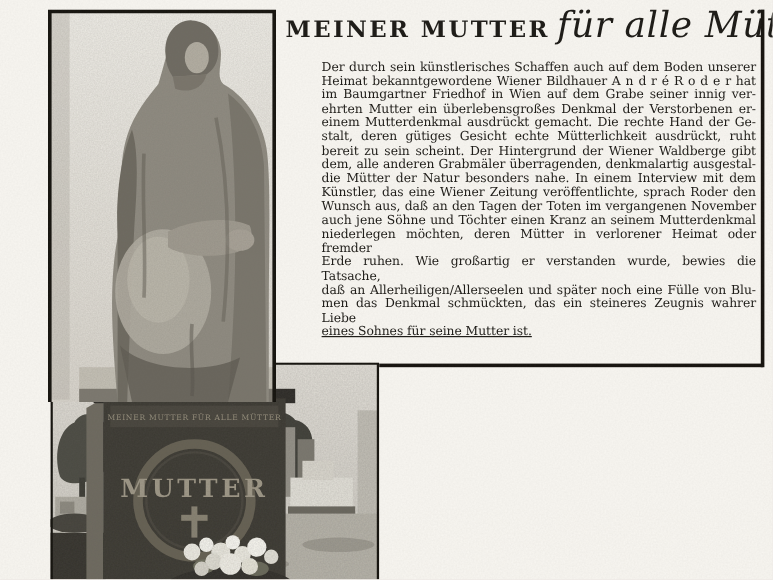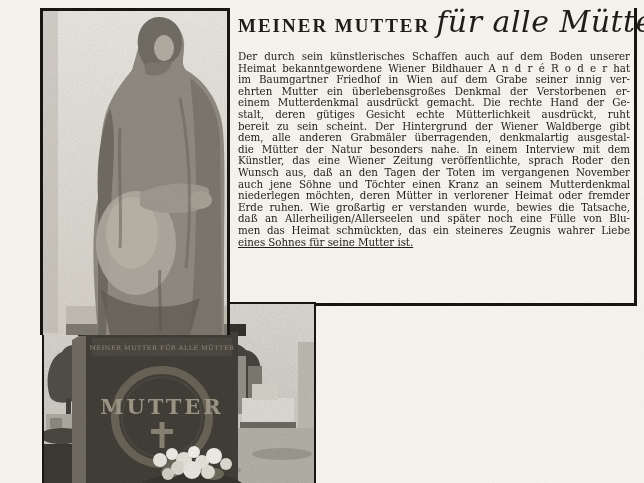--- a/index.html
+++ b/index.html
@@ -5,24 +5,24 @@
   html,body { margin:0; padding:0; background:#e9e7e1; }
   .page {
     position:relative; width:644px; height:483px;
     background:#f8f6f1; overflow:hidden;
     font-family:"DejaVu Serif", serif; color:#1c1a16;
   }
   .photo-upper { position:absolute; left:40px; top:8px; width:190px; height:327px; z-index:2; }
   .photo-lower { position:absolute; left:42px; top:302px; width:274px; height:181px; z-index:1; }
   .article { position:absolute; left:238px; top:4px; width:392px; z-index:3; }
   .headline { display:flex; align-items:baseline; gap:6px; white-space:nowrap; height:42px; }
-  .kicker { font-size:19px; font-weight:bold; letter-spacing:2px;font-family:Liberation Serif, serif; }
+  .kicker { font-size:19px; font-weight:bold; letter-spacing:2px; }
   .script { font-size:30px; font-style:italic; letter-spacing:0.5px; }
   .body { margin-top:5px; font-size:10.3px; line-height:11.6px; }
-  .line { text-align:justify; text-align-last:justify; letter-spacing:-0.05px; }
+  .line { text-align:justify; text-align-last:justify; letter-spacing:-0.05px;margin-left:30px; }
   .line.last { text-align-last:left;text-decoration:underline; }
   .rule-v { position:absolute; left:634px; top:8px; width:2.5px; height:298px; background:#15120d; z-index:4; }
   .rule-h { position:absolute; left:316px; top:303px; width:320px; height:2.5px; background:#15120d; z-index:4; }
   .page-noise { position:absolute; left:0; top:0; width:644px; height:483px; z-index:6; pointer-events:none; opacity:0.07; }
 </style>
 </head>
 <body>
 
 <div class="page">
 
@@ -152,21 +152,21 @@
         <div class="line">stalt, deren gütiges Gesicht echte Mütterlichkeit ausdrückt, ruht</div>
         <div class="line">bereit zu sein scheint. Der Hintergrund der Wiener Waldberge gibt</div>
         <div class="line">dem, alle anderen Grabmäler überragenden, denkmalartig ausgestal-</div>
         <div class="line">die Mütter der Natur besonders nahe. In einem Interview mit dem</div>
         <div class="line">Künstler, das eine Wiener Zeitung veröffentlichte, sprach Roder den</div>
         <div class="line">Wunsch aus, daß an den Tagen der Toten im vergangenen November</div>
         <div class="line">auch jene Söhne und Töchter einen Kranz an seinem Mutterdenkmal</div>
         <div class="line">niederlegen möchten, deren Mütter in verlorener Heimat oder fremder</div>
         <div class="line">Erde ruhen. Wie großartig er verstanden wurde, bewies die Tatsache,</div>
         <div class="line">daß an Allerheiligen/Allerseelen und später noch eine Fülle von Blu-</div>
-        <div class="line">men das Heimat schmückten, das ein steineres Zeugnis wahrer Liebe</div>
+        <div class="line">men das Denkmal schmückten, das ein steineres Zeugnis wahrer Liebe</div>
         <div class="line last">eines Sohnes für seine Mutter ist.</div>
       </div>
   </div>
 
   <div class="rule-v"></div>
   <div class="rule-h"></div>
 
   <svg class="page-noise" viewBox="0 0 644 483">
     <defs>
         <filter id="pgrain">

